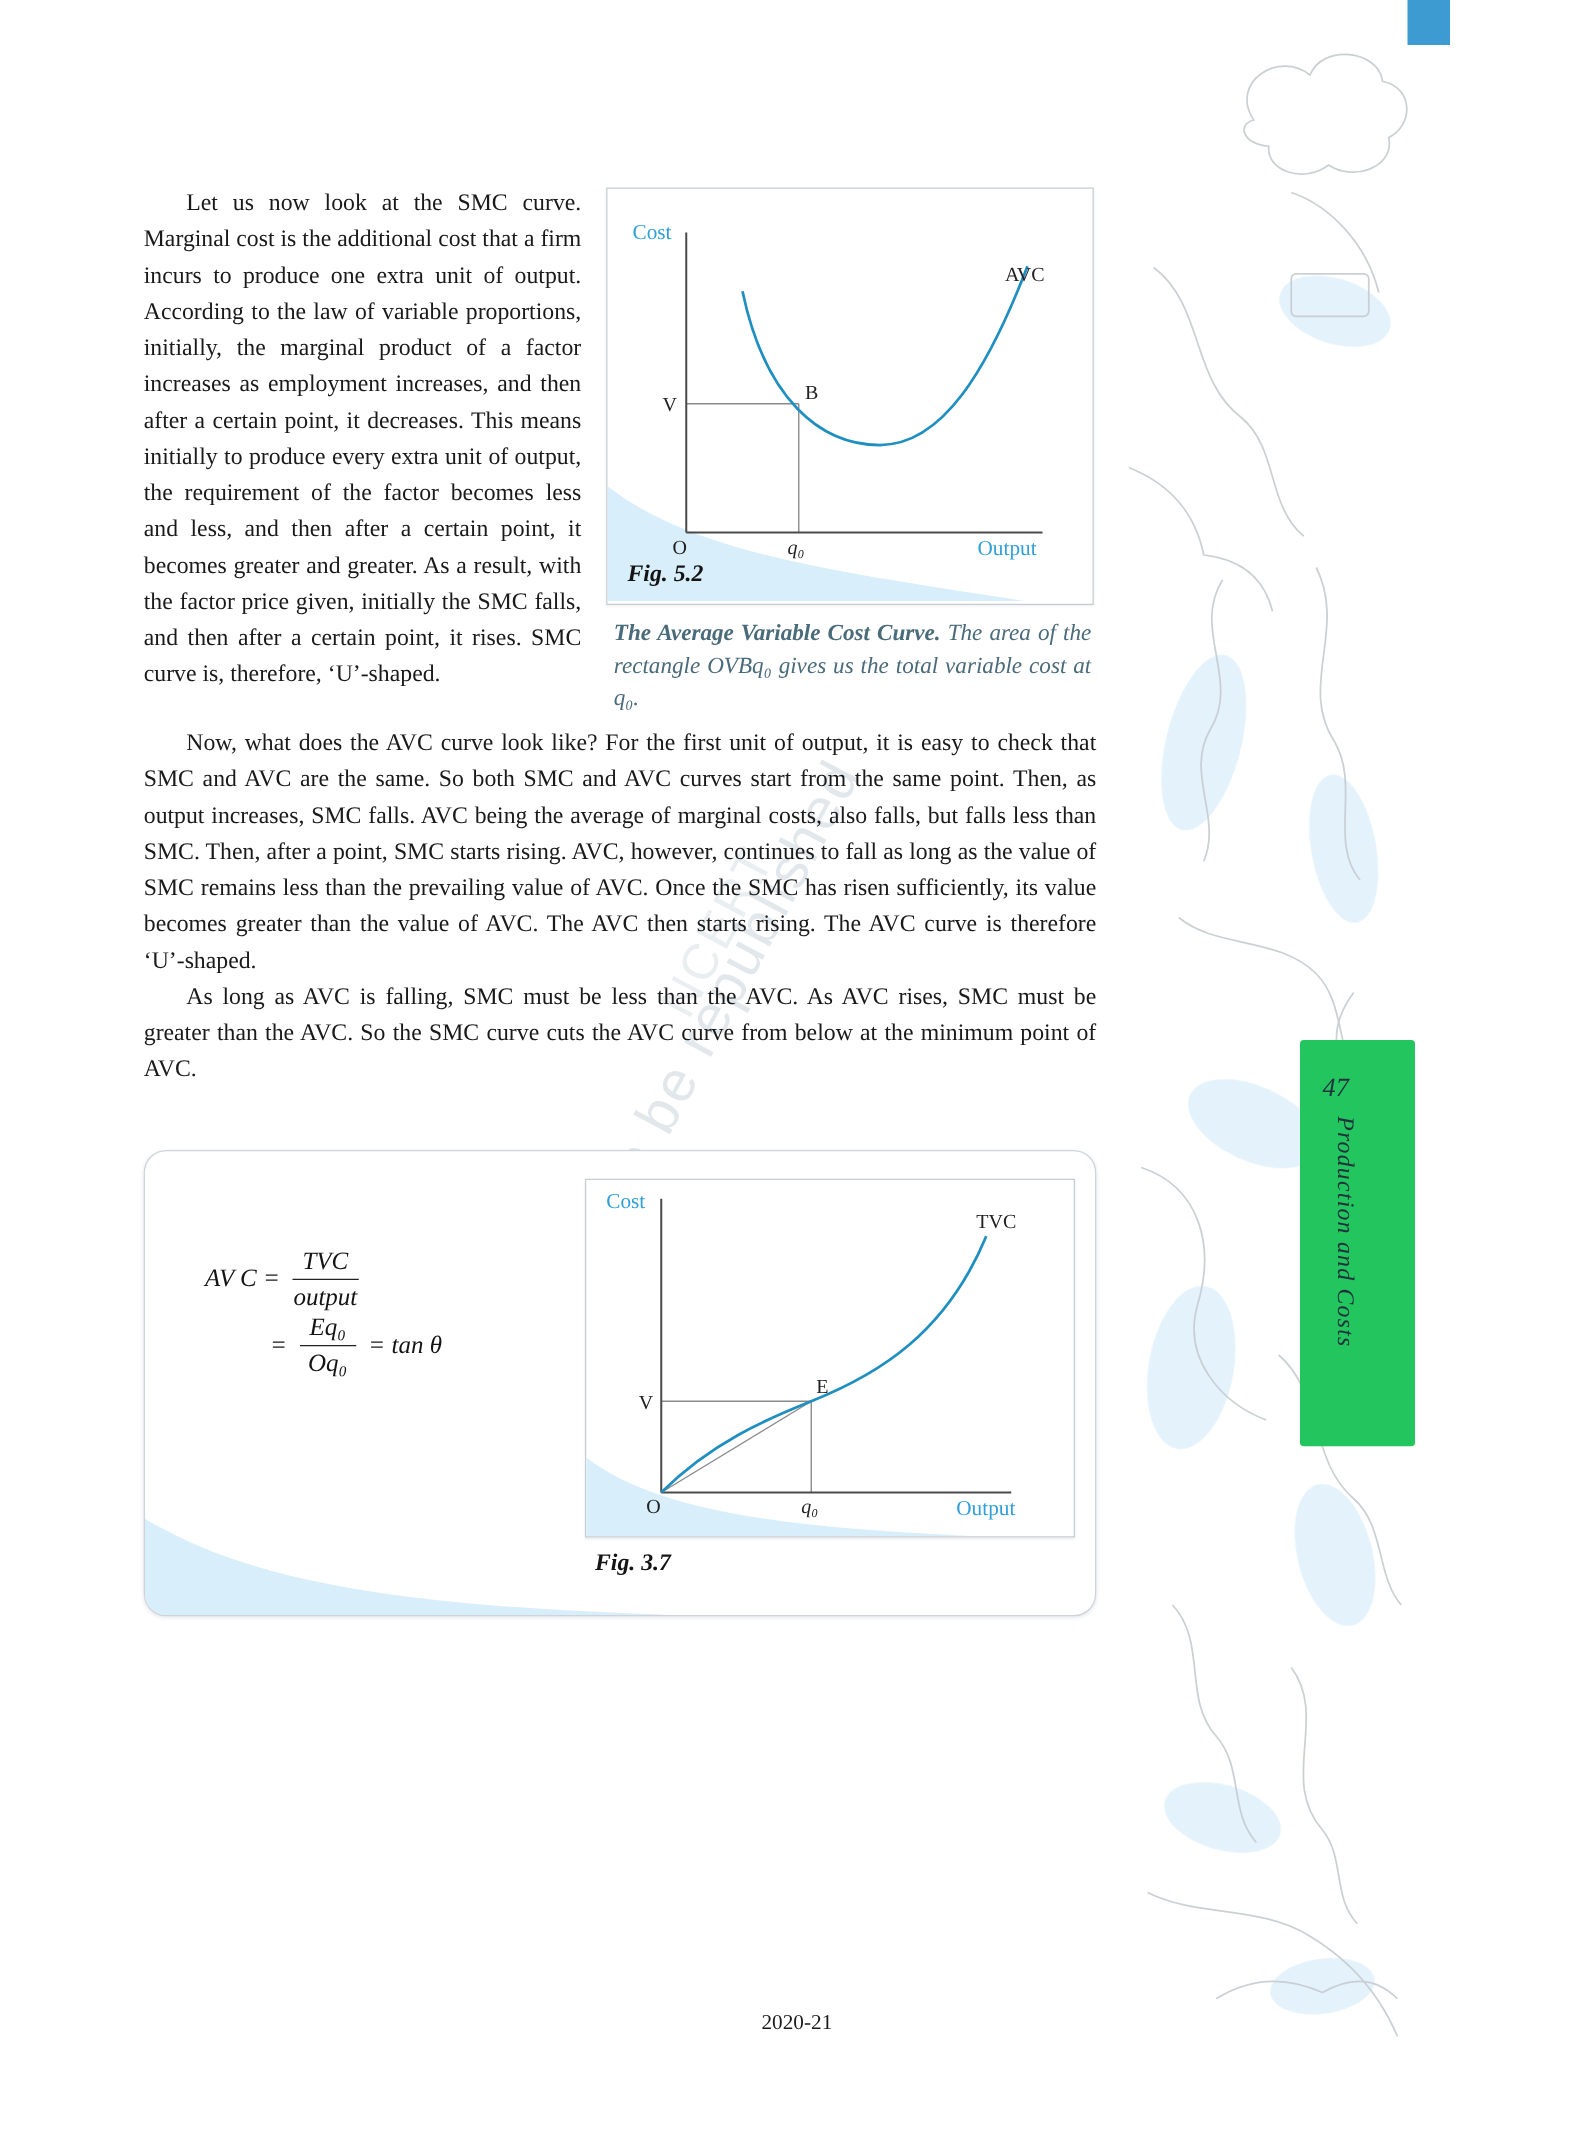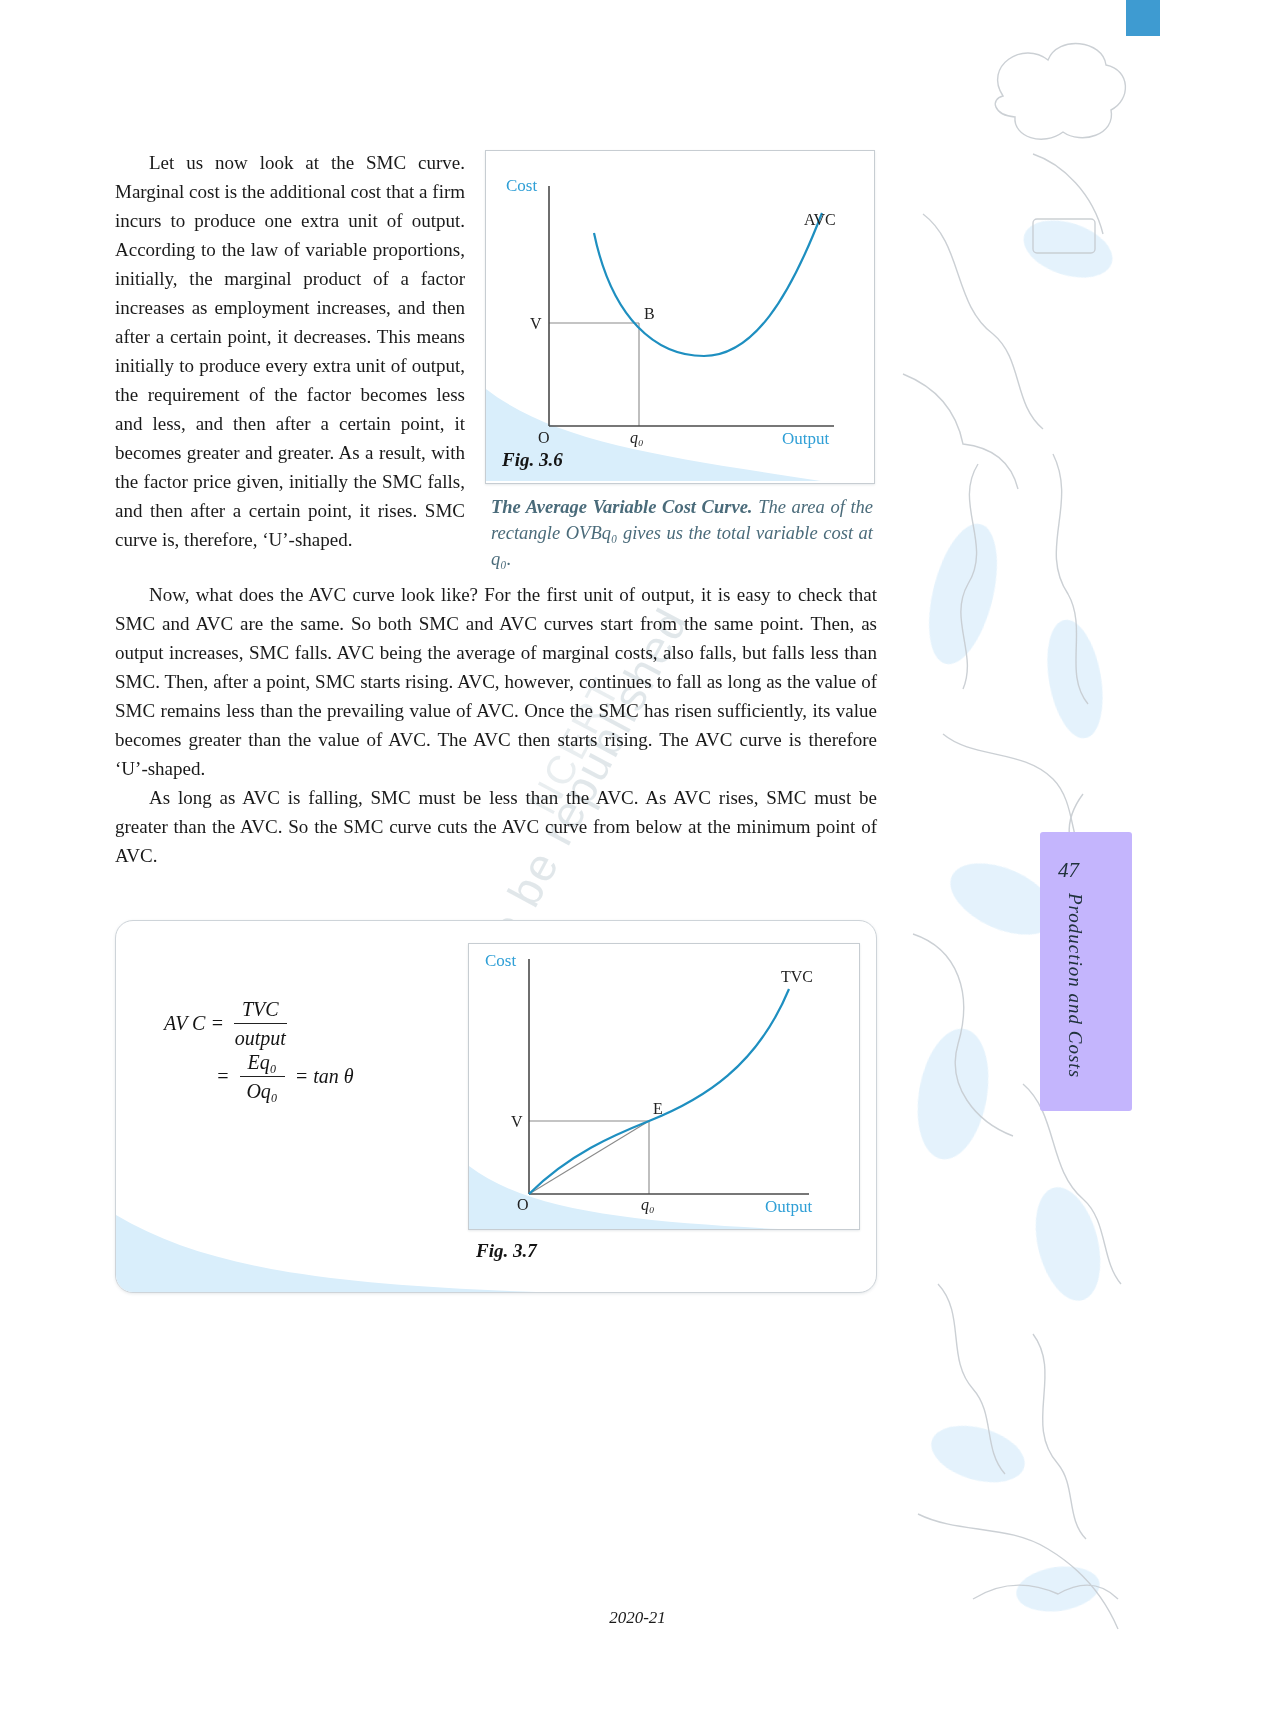--- a/index.html
+++ b/index.html
@@ -55,29 +55,29 @@
     position:absolute;font-family:"Liberation Sans","DejaVu Sans",sans-serif;
     color:#9fb3bd;letter-spacing:2px;pointer-events:none;z-index:1;
     transform:rotate(-62deg);transform-origin:0 0;white-space:nowrap;
   }
   .wm1{left:520px;top:800px;font-size:40px;opacity:.22;}
   .wm2{left:430px;top:1015px;font-size:46px;opacity:.30;}
   
   .corner-accent{position:absolute;left:1126px;top:0;width:34px;height:36px;background:#3e9bd1;z-index:4;}
   .art{position:absolute;left:883px;top:34px;width:252px;height:1630px;z-index:0;}
   .sidebar-badge{
-    position:absolute;left:1040px;top:832px;width:92px;height:279px;background:#c4b5fd;
+    position:absolute;left:1040px;top:832px;width:92px;height:325px;background:#22c55e;
     border-radius:3px;z-index:5;
   }
   .sidebar-badge .pageno{font-style:italic;font-size:21px;color:#20323c;margin:26px 0 10px 18px;}
   .sidebar-badge .vtitle{
     writing-mode:vertical-rl;font-style:italic;font-size:19px;color:#20323c;
     height:215px;margin-left:24px;letter-spacing:1px;
   }
-  .footer{position:absolute;left:0;right:0;top:1608px;text-align:center;font-size:17px;z-index:3;font-style:italic;}
+  .footer{position:absolute;left:0;right:0;top:1608px;text-align:center;font-size:17px;z-index:3;}
 </style>
 </head>
 <body>
 
 <div class="page">
 
   <div class="art">
     <svg width="252" height="1630" viewBox="0 0 252 1630">
       <g fill="#dbeefb" opacity="0.75" stroke="none">
         <ellipse cx="185" cy="215" rx="46" ry="26" transform="rotate(18 185 215)"></ellipse>
@@ -138,21 +138,21 @@
             <path class="curve" d="M108,82 C126,168 170,205 218,205 C268,205 304,145 336,62"></path>
 
             <text class="ax-blue" x="20" y="40">Cost</text>
             <text class="ax-blue" x="296" y="293">Output</text>
             <text class="pt" x="318" y="74">AVC</text>
             <text class="pt" x="158" y="168">B</text>
             <text class="pt" x="44" y="178">V</text>
             <text class="pt" x="52" y="292">O</text>
             <text class="pt-i" x="144" y="292">q₀</text>
           </svg>
-          <figcaption class="figlabel inbox">Fig. 3.6</figcaption>
+          <figcaption class="figlabel inbox">Fig. 5.2</figcaption>
         </figure>
         <p class="cap"><span class="cap-lead">The Average Variable Cost Curve.</span><span> The area of the rectangle OVBq₀ gives us the total variable cost at q₀.</span></p>
       </div>
     </section>
 
     <div class="gap"></div>
     <p class="body indent">Now, what does the AVC curve look like? For the first unit of output, it is easy to check that SMC and AVC are the same. So both SMC and AVC curves start from the same point. Then, as output increases, SMC falls. AVC being the average of marginal costs, also falls, but falls less than SMC. Then, after a point, SMC starts rising. AVC, however, continues to fall as long as the value of SMC remains less than the prevailing value of AVC. Once the SMC has risen sufficiently, its value becomes greater than the value of AVC. The AVC then starts rising. The AVC curve is therefore ‘U’-shaped.</p>
     <p class="body indent">As long as AVC is falling, SMC must be less than the AVC. As  AVC rises, SMC must be greater than the AVC. So the SMC curve cuts the AVC curve from below at the minimum point of AVC.</p>
 
     <section class="box37">

